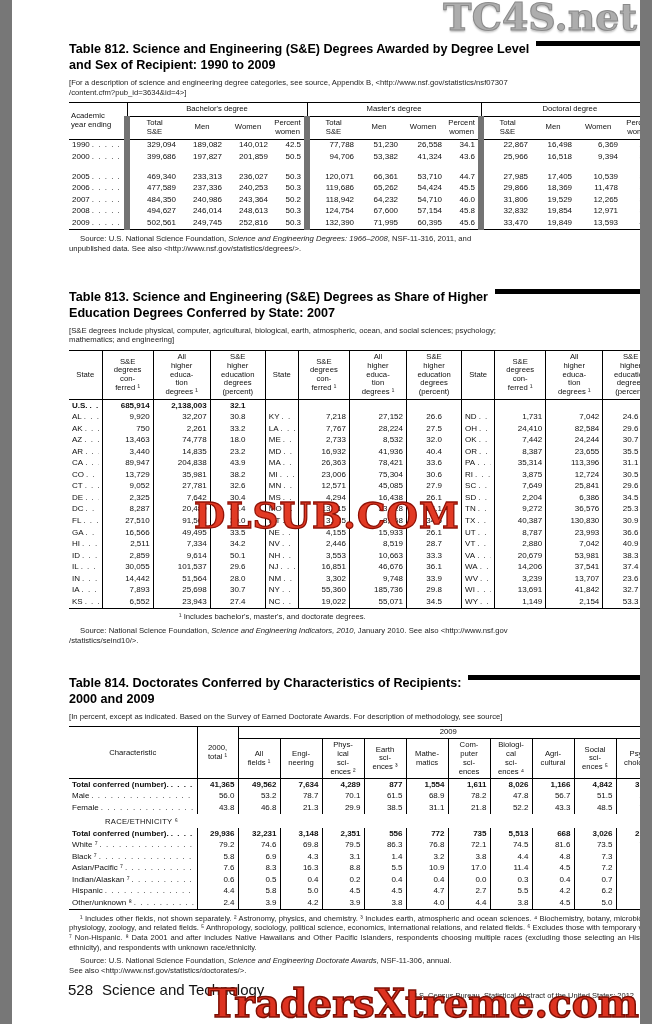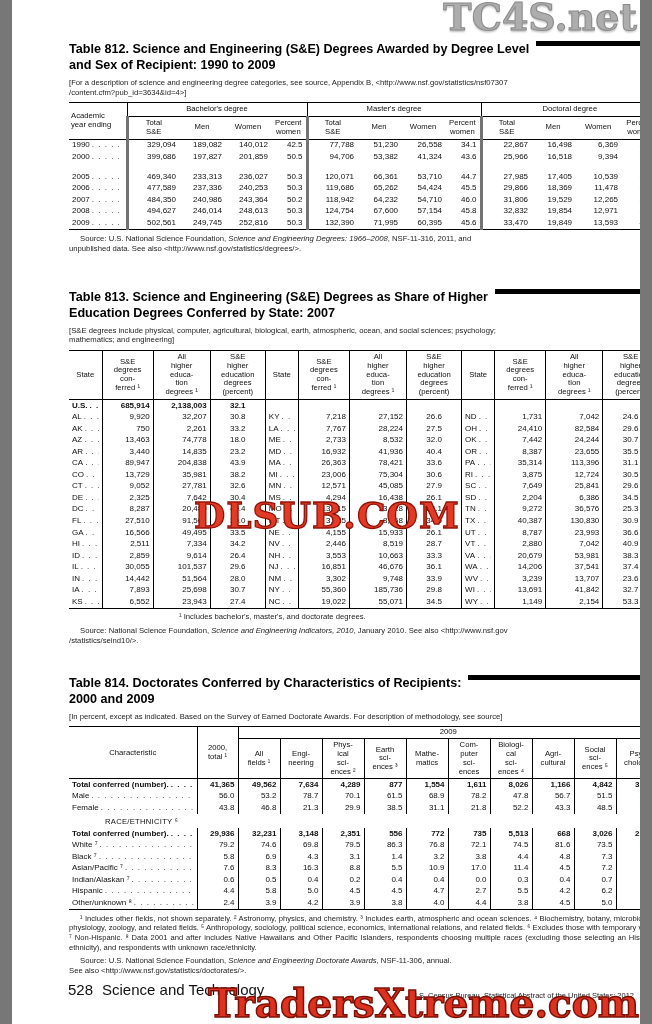--- a/index.html
+++ b/index.html
@@ -27,21 +27,21 @@
   .tbl td { padding:0.5px 3px; line-height:1.32; vertical-align:bottom; overflow:hidden; }
   .num { text-align:right; padding-right:4px; }
   .pct { text-align:center; padding-right:1px; }
   .rowbold td { font-weight:bold; }
   .gap td { padding-top:9px; }
   .leaderwrap { display:flex; align-items:baseline; white-space:nowrap; overflow:hidden; }
   .dots { flex:1; overflow:hidden; margin-left:2px; letter-spacing:1px; }
 
   
   .t812 th.grp { border-left:1px solid #000; border-bottom:1px solid #000; }
-  .t812 th.gb, .t812 td.gb { border-left:3px solid #737373; }
+  .t812 th.gb, .t812 td.gb { border-left:6px solid #737373; }
   .t812 .stubh { text-align:left; padding-left:2px; }
 
   
   .t813 th + th, .t813 td + td { border-left:1px solid #000; }
 
   
   .t814 th + th, .t814 td + td { border-left:1px solid #000; }
   .t814 th.fb { border-left:1px solid #000; }
   .t814 .y2009 { border-bottom:1px solid #000; padding:1px; }
   .t814 .y2000 { vertical-align:middle; }
@@ -718,21 +718,21 @@
             </tr>
             <tr>
               <td class="stub statecell">
                 <div class="leaderwrap">
                   <span class="lbl">ID</span>
                   <span class="dots">. . . . . . . . . . . . . . . . . . . . . . . . . . . . . . . . . . .</span>
                 </div>
               </td>
               <td class="num">2,859</td>
               <td class="num">9,614</td>
-              <td class="num pct">26.4</td>
+              <td class="num pct">50.1</td>
               <td class="stub statecell">
                 <div class="leaderwrap">
                   <span class="lbl">NH</span>
                   <span class="dots">. . . . . . . . . . . . . . . . . . . . . . . . . . . . . . . . . . .</span>
                 </div>
               </td>
               <td class="num">3,553</td>
               <td class="num">10,663</td>
               <td class="num pct">33.3</td>
               <td class="stub statecell">

